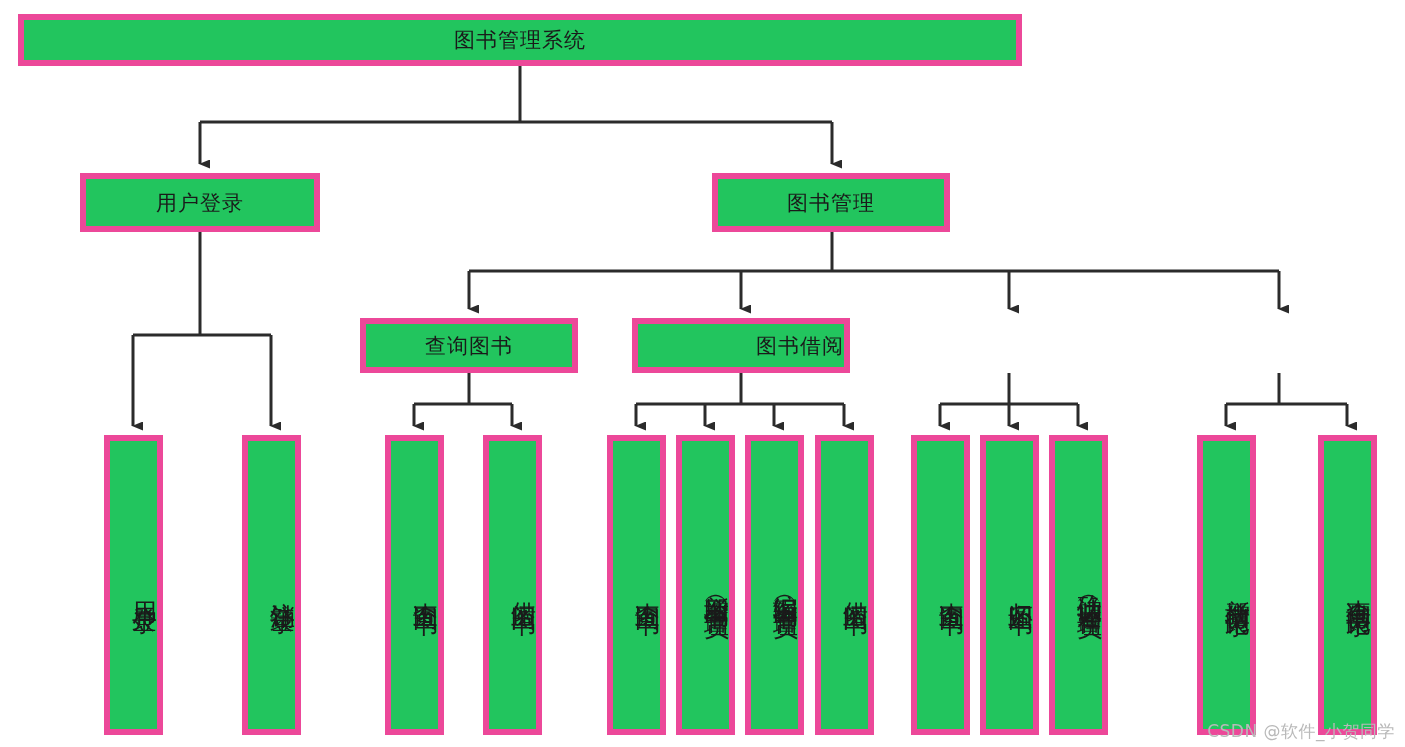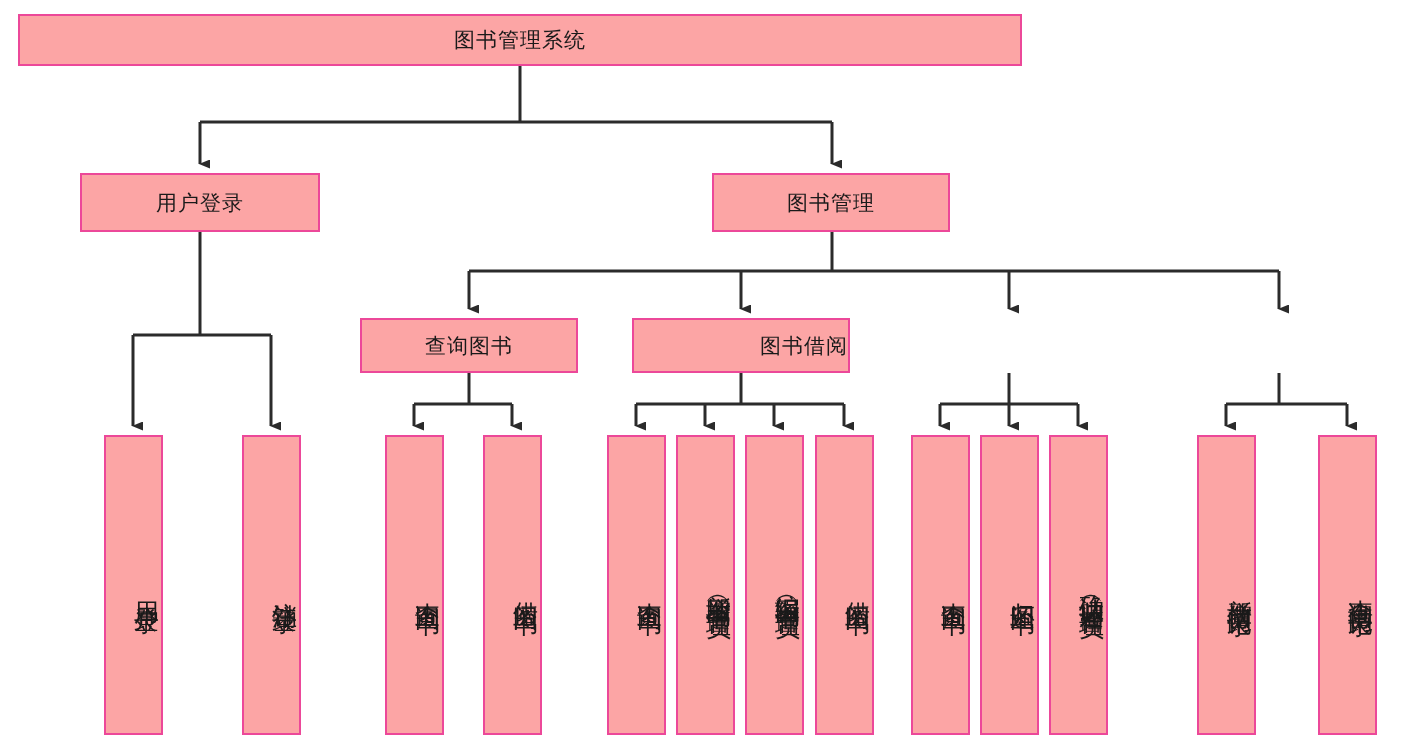--- a/index.html
+++ b/index.html
@@ -23,26 +23,27 @@
     position: absolute;
     left: 0;
     top: 0;
     width: 1405px;
     height: 747px;
     pointer-events: none;
   }
   .node {
     position: absolute;
     box-sizing: border-box;
-    background: #fca5a5;
-    border: 2px solid #ec4899;
+    background: #22c55e;
+    border: 6px solid #ec4899;
     display: flex;
     align-items: center;
     justify-content: center;
     color: #1a1a1a;
+    font-family: Liberation Mono, monospace;
   }
   .node.horizontal {
     font-size: 21px;
     letter-spacing: 1px;
   }
   .node.leaf {
     writing-mode: vertical-rl;
     text-orientation: upright;
     font-size: 25px;
     line-height: 1.18;
@@ -181,13 +182,14 @@
     <span class="vtext">确认归还（管理员）</span>
   </div>
 
   <div class="node leaf" style="left:1197px; top:435px; width:59px; height:300px;">
     <span class="vtext">新增借阅记录</span>
   </div>
   <div class="node leaf" style="left:1318px; top:435px; width:59px; height:300px;">
     <span class="vtext">查询借阅记录</span>
   </div>
 
+  <div id="watermark">CSDN @软件_小贺同学</div>
 </div>
 
 </body></html>

